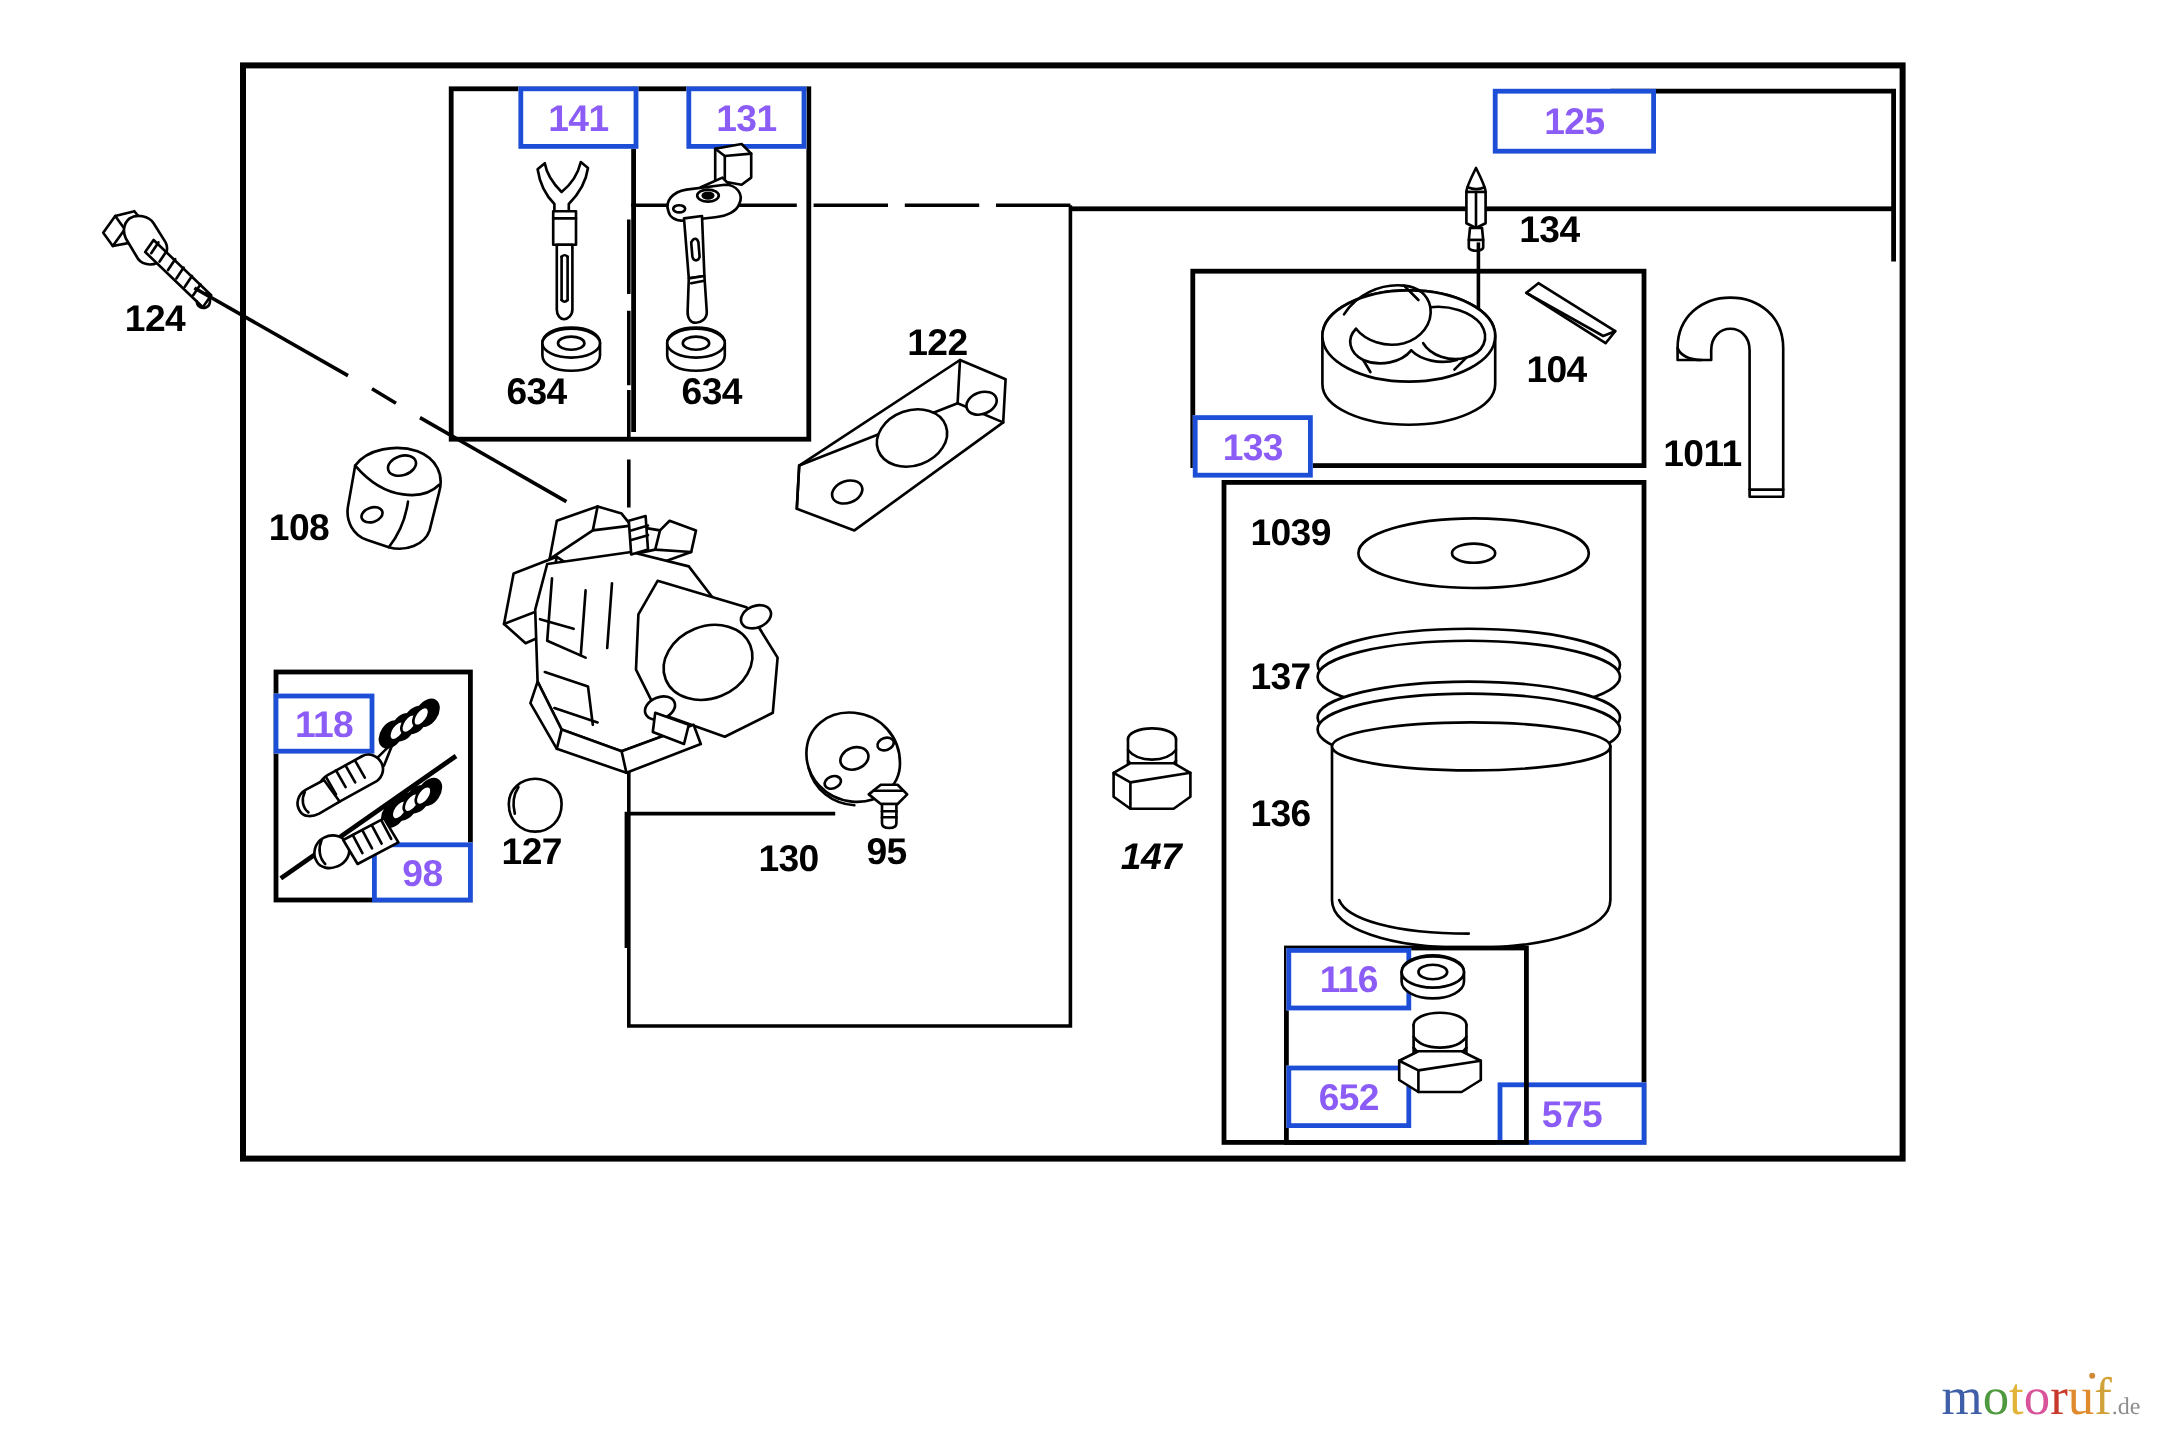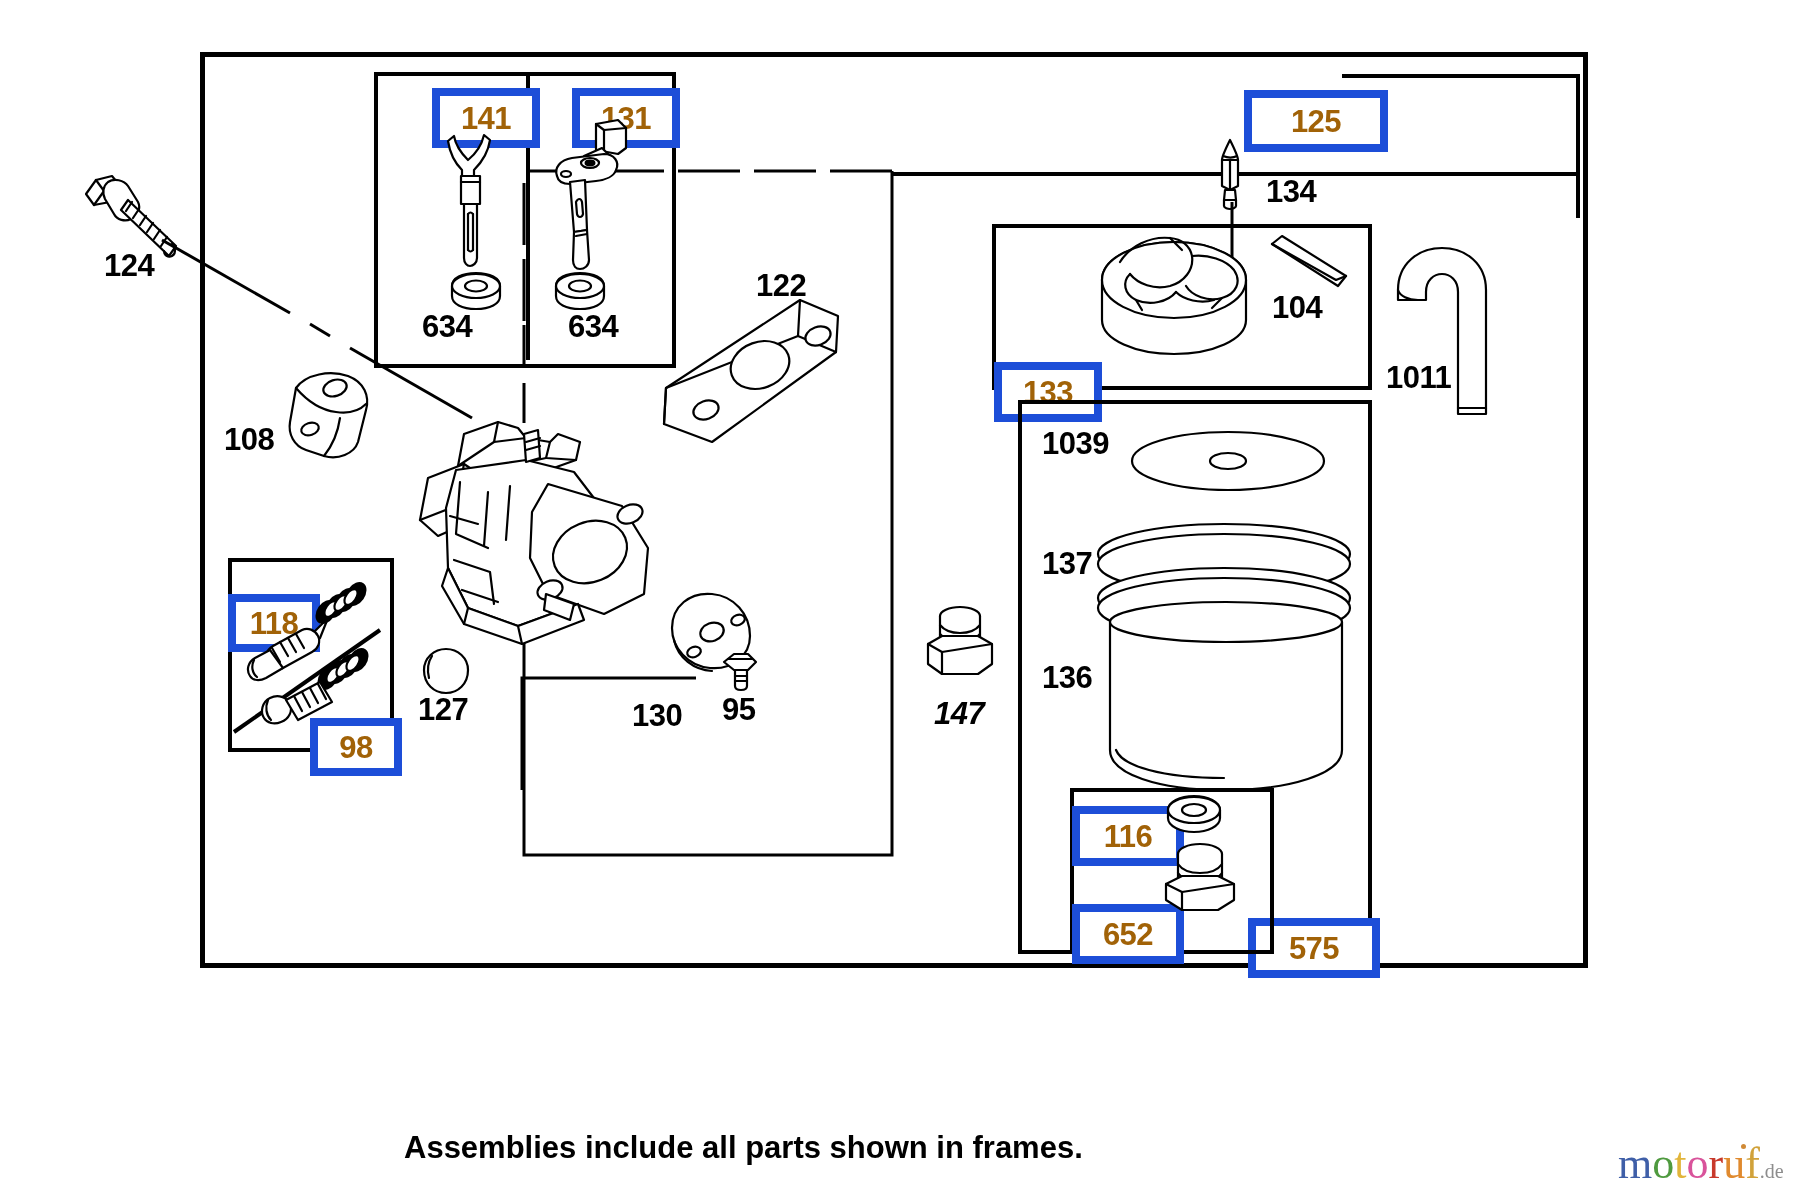--- a/index.html
+++ b/index.html
@@ -7,24 +7,24 @@
        font-family:"Liberation Sans",sans-serif;color:#000;}
 
   
   .abs{position:absolute;}
 
   
   .num{position:absolute;font-weight:bold;font-size:31px;letter-spacing:-0.5px;
        line-height:1;white-space:nowrap;color:#000;}
 
   
-  .numbox{position:absolute;border:8px solid #1d4ed8;background:#fff;
-          font-weight:bold;font-size:31px;line-height:1;color:#a16207;
+  .numbox{position:absolute;border:4px solid #1d4ed8;background:#fff;
+          font-weight:bold;font-size:31px;line-height:1;color:#8b5cf6;
           display:flex;align-items:center;justify-content:center;
-          letter-spacing:-0.5px;margin-top:16px;}
+          letter-spacing:-0.5px;}
 
   
   .frame{position:absolute;border:4px solid #000;background:transparent;}
   .outer{position:absolute;border:5px solid #000;background:#fff;}
 
   
   .caption{position:absolute;font-weight:bold;font-size:31px;letter-spacing:0px;
            white-space:nowrap;}
 
   
@@ -380,20 +380,19 @@
     <ellipse class="lnF" cx="38" cy="12" rx="20" ry="9"></ellipse>
     <path class="lnF" d="M18,12 L18,36 C18,42 27,46 38,46 C49,46 58,42 58,36 L58,12"></path>
     <path class="lnT" d="M18,21 C22,26 29,29 38,29 C47,29 54,26 58,21"></path>
     <path class="lnT" d="M18,30 C22,35 29,38 38,38 C47,38 54,35 58,30"></path>
     <path class="lnF" d="M6,40 L20,32 L56,32 L70,40 L70,60 L56,70 L20,70 L6,60 Z"></path>
     <path class="lnT" d="M6,40 L20,48 L70,40"></path>
     <path class="lnT" d="M20,48 L20,70"></path>
   </svg>
   <div class="num" style="left:934px;top:698px;font-style:italic;">147</div>
 
-  <div class="caption" style="left:404px;top:1130px;">Assemblies include all parts shown in frames.</div>
 
   <div class="logo" style="left:1618px;top:1142px;">
     <span style="color:#3f5fa8">m</span><span style="color:#4f9a3f">o</span><span style="color:#e2b53a">t</span><span style="color:#d9539b">o</span><span style="color:#c8392b">r</span><span style="color:#e08a2e">u</span><span style="color:#d1a23a">f</span><span class="suffix">.de</span>
   </div>
   <div class="logodot" style="left:1741px;top:1144px;"></div>
 
 </div>
 
 </body></html>

